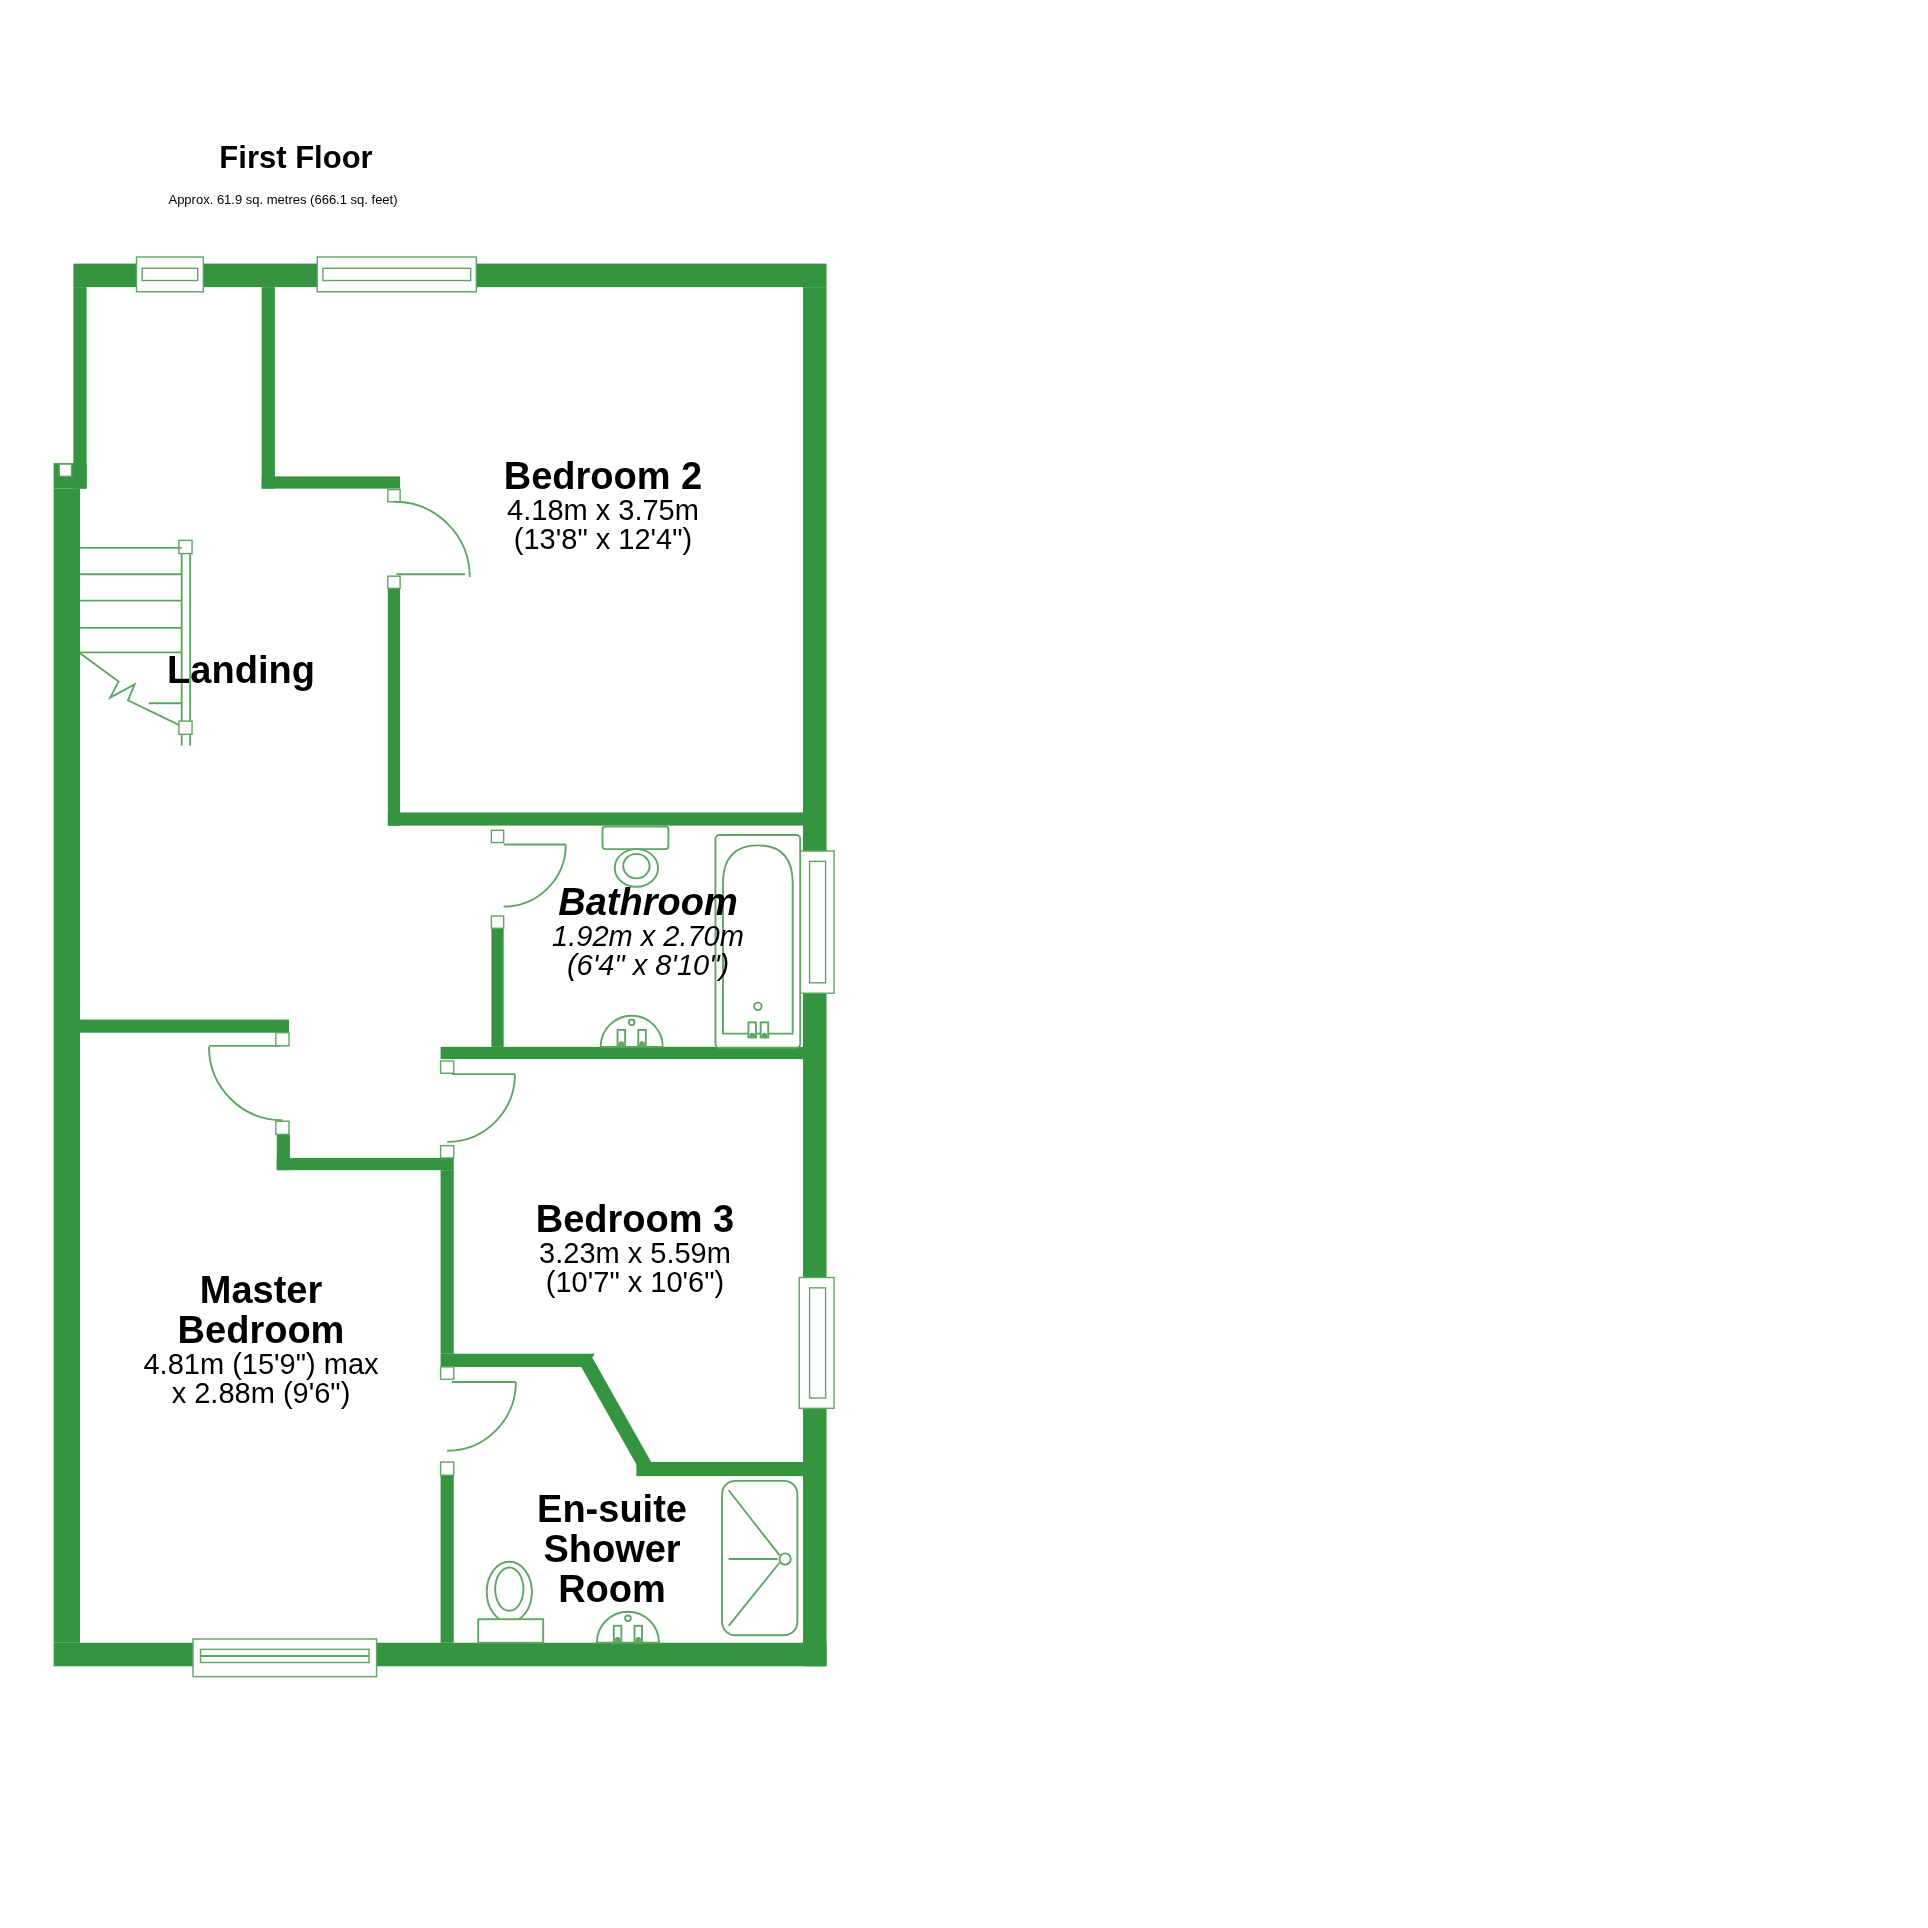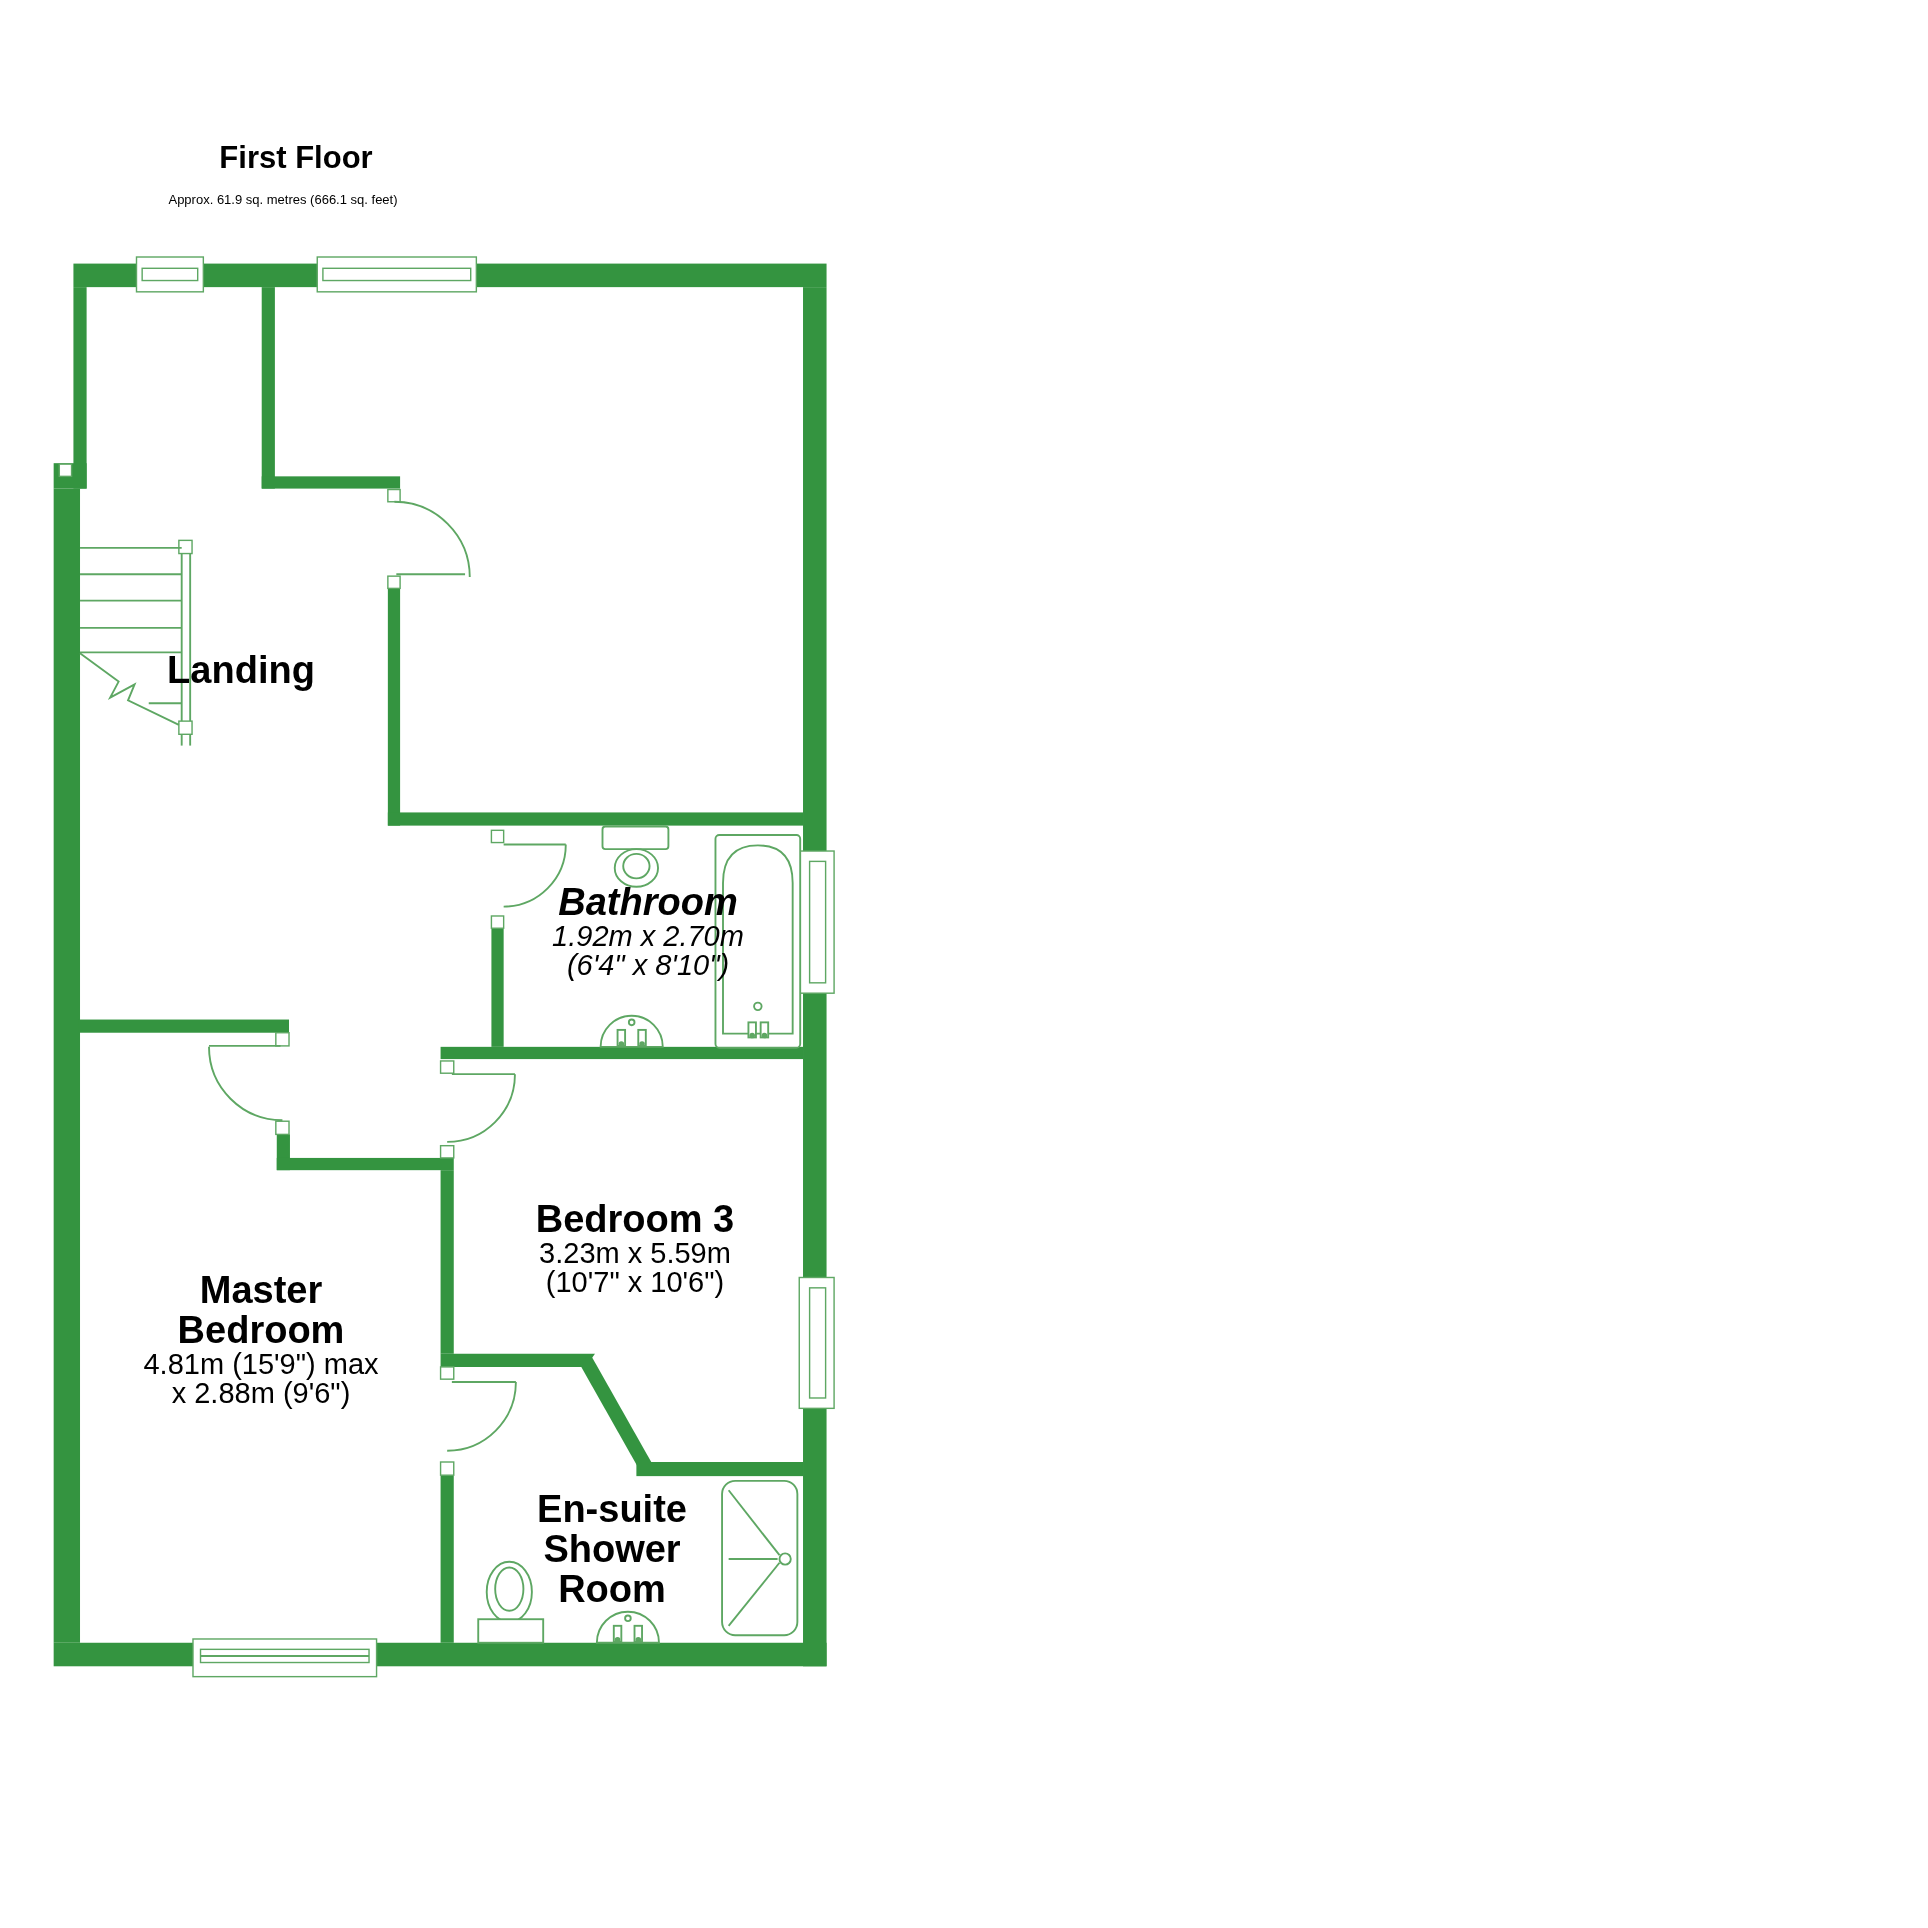--- a/index.html
+++ b/index.html
@@ -160,20 +160,25 @@
     <line class="fixline" x1="774" y1="1583" x2="828" y2="1652"></line>
     <line class="fixline" x1="774" y1="1727" x2="828" y2="1660"></line>
     <line class="fixline" x1="774" y1="1656" x2="826" y2="1656"></line>
     <circle class="fixshape" cx="834" cy="1656" r="6"></circle>
   </g>
 </svg>
 
   <div class="label title" style="left:289px; top:141px;margin-left:7px;">First Floor</div>
   <div class="label subtitle" style="left:283px; top:189px;">Approx. 61.9 sq. metres (666.1 sq. feet)</div>
 
+  <div class="label" style="left:603px; top:456px;">
+    <div class="name">Bedroom 2</div>
+    <div class="dim">4.18m x 3.75m</div>
+    <div class="dim">(13'8" x 12'4")</div>
+  </div>
 
   <div class="label" style="left:241px; top:650px;">
     <div class="name">Landing</div>
   </div>
 
   <div class="label" style="left:648px; top:882px;font-style:italic;">
     <div class="name">Bathroom</div>
     <div class="dim">1.92m x 2.70m</div>
     <div class="dim">(6'4" x 8'10")</div>
   </div>

